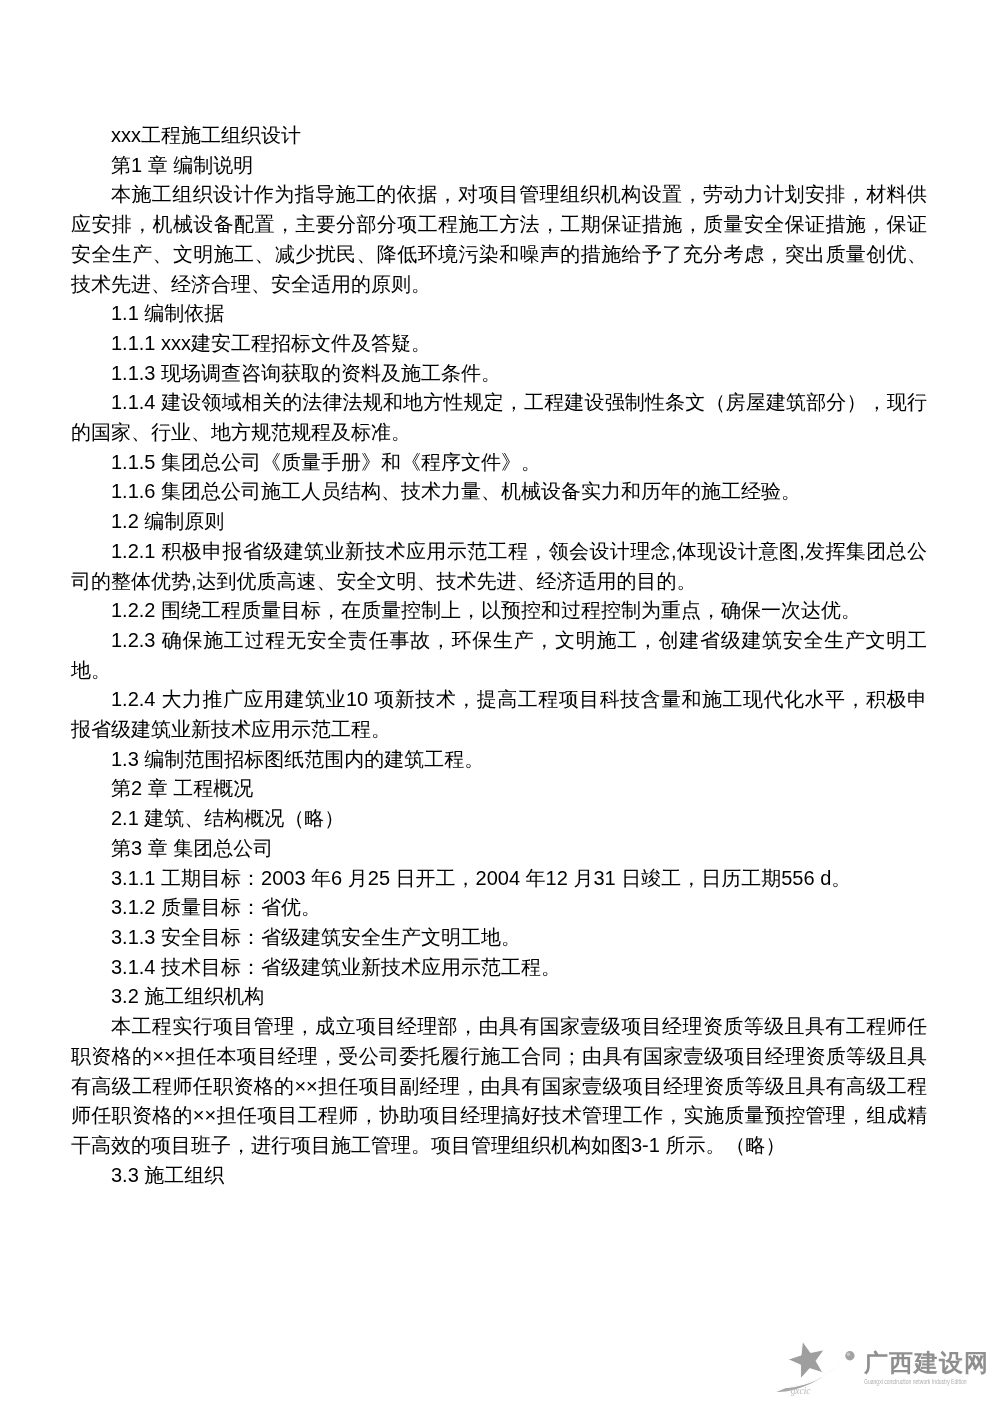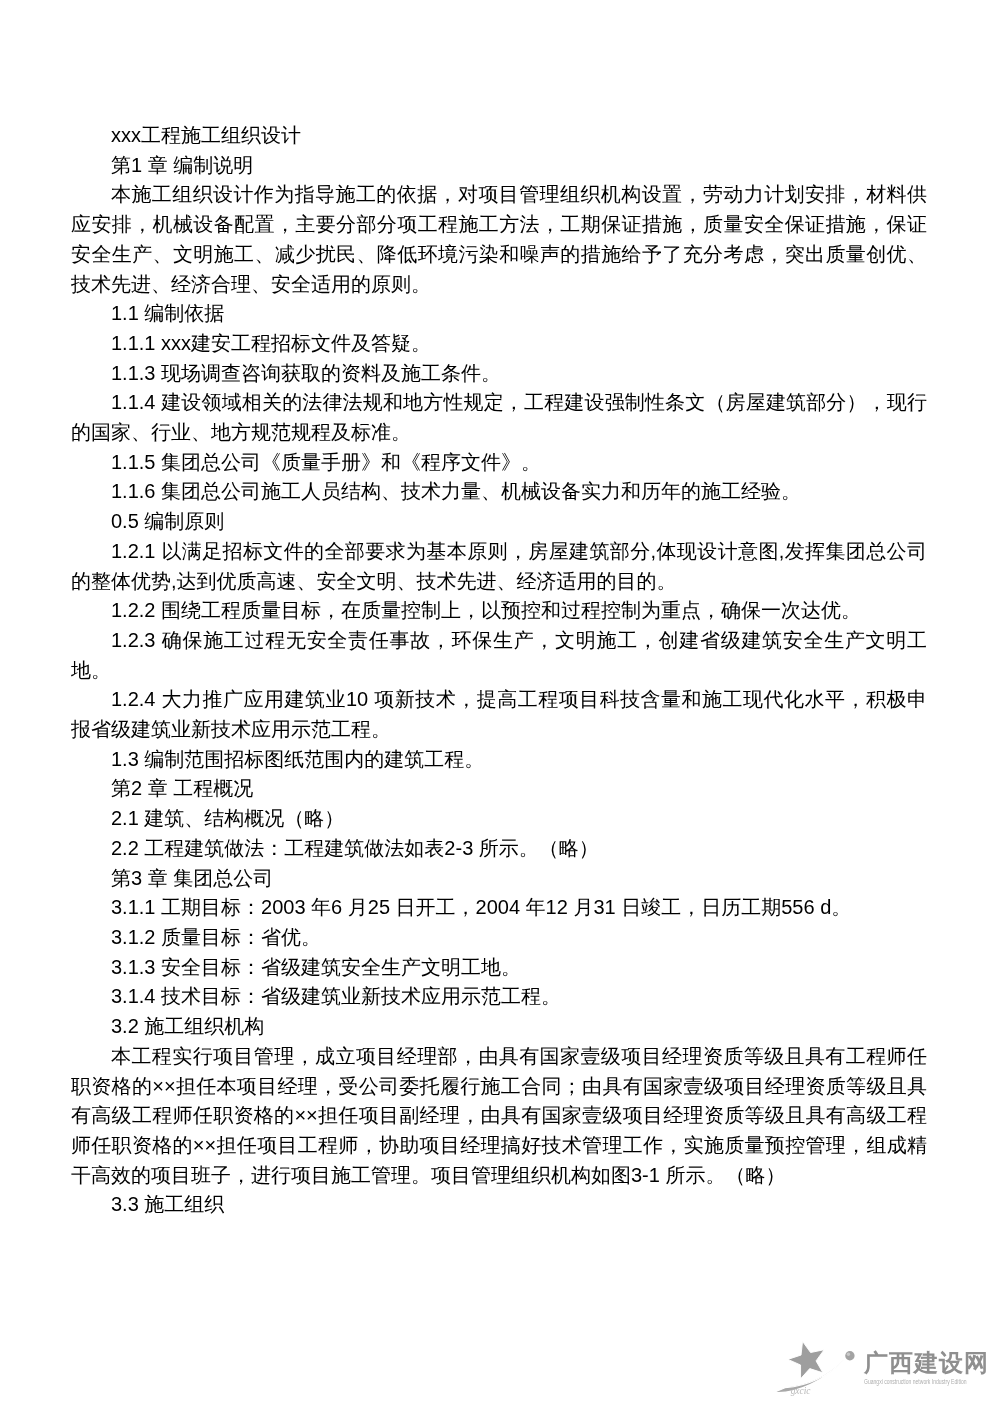--- a/index.html
+++ b/index.html
@@ -76,29 +76,28 @@
 <div class="doc">
     <p class="para">xxx工程施工组织设计</p>
     <p class="para">第1 章 编制说明</p>
     <p class="para">本施工组织设计作为指导施工的依据，对项目管理组织机构设置，劳动力计划安排，材料供应安排，机械设备配置，主要分部分项工程施工方法，工期保证措施，质量安全保证措施，保证安全生产、文明施工、减少扰民、降低环境污染和噪声的措施给予了充分考虑，突出质量创优、技术先进、经济合理、安全适用的原则。</p>
     <p class="para">1.1 编制依据</p>
     <p class="para">1.1.1 xxx建安工程招标文件及答疑。</p>
     <p class="para">1.1.3 现场调查咨询获取的资料及施工条件。</p>
     <p class="para">1.1.4 建设领域相关的法律法规和地方性规定，工程建设强制性条文（房屋建筑部分），现行的国家、行业、地方规范规程及标准。</p>
     <p class="para">1.1.5 集团总公司《质量手册》和《程序文件》。</p>
     <p class="para">1.1.6 集团总公司施工人员结构、技术力量、机械设备实力和历年的施工经验。</p>
-    <p class="para">0.5 编制原则</p>
-    <p class="para">1.2.1 以满足招标文件的全部要求为基本原则，房屋建筑部分,体现设计意图,发挥集团总公司的整体优势,达到优质高速、安全文明、技术先进、经济适用的目的。</p>
+    <p class="para">1.2 编制原则</p>
+    <p class="para">1.2.1 积极申报省级建筑业新技术应用示范工程，领会设计理念,体现设计意图,发挥集团总公司的整体优势,达到优质高速、安全文明、技术先进、经济适用的目的。</p>
     <p class="para">1.2.2 围绕工程质量目标，在质量控制上，以预控和过程控制为重点，确保一次达优。</p>
     <p class="para">1.2.3 确保施工过程无安全责任事故，环保生产，文明施工，创建省级建筑安全生产文明工地。</p>
     <p class="para">1.2.4 大力推广应用建筑业10 项新技术，提高工程项目科技含量和施工现代化水平，积极申报省级建筑业新技术应用示范工程。</p>
     <p class="para">1.3 编制范围招标图纸范围内的建筑工程。</p>
     <p class="para">第2 章 工程概况</p>
     <p class="para">2.1 建筑、结构概况（略）</p>
-    <p class="para">2.2 工程建筑做法：工程建筑做法如表2-3 所示。（略）</p>
     <p class="para">第3 章 集团总公司</p>
     <p class="para">3.1.1 工期目标：2003 年6 月25 日开工，2004 年12 月31 日竣工，日历工期556 d。</p>
     <p class="para">3.1.2 质量目标：省优。</p>
     <p class="para">3.1.3 安全目标：省级建筑安全生产文明工地。</p>
     <p class="para">3.1.4 技术目标：省级建筑业新技术应用示范工程。</p>
     <p class="para">3.2 施工组织机构</p>
     <p class="para">本工程实行项目管理，成立项目经理部，由具有国家壹级项目经理资质等级且具有工程师任职资格的××担任本项目经理，受公司委托履行施工合同；由具有国家壹级项目经理资质等级且具有高级工程师任职资格的××担任项目副经理，由具有国家壹级项目经理资质等级且具有高级工程师任职资格的××担任项目工程师，协助项目经理搞好技术管理工作，实施质量预控管理，组成精干高效的项目班子，进行项目施工管理。项目管理组织机构如图3-1 所示。（略）</p>
     <p class="para">3.3 施工组织</p>
   </div>
 

